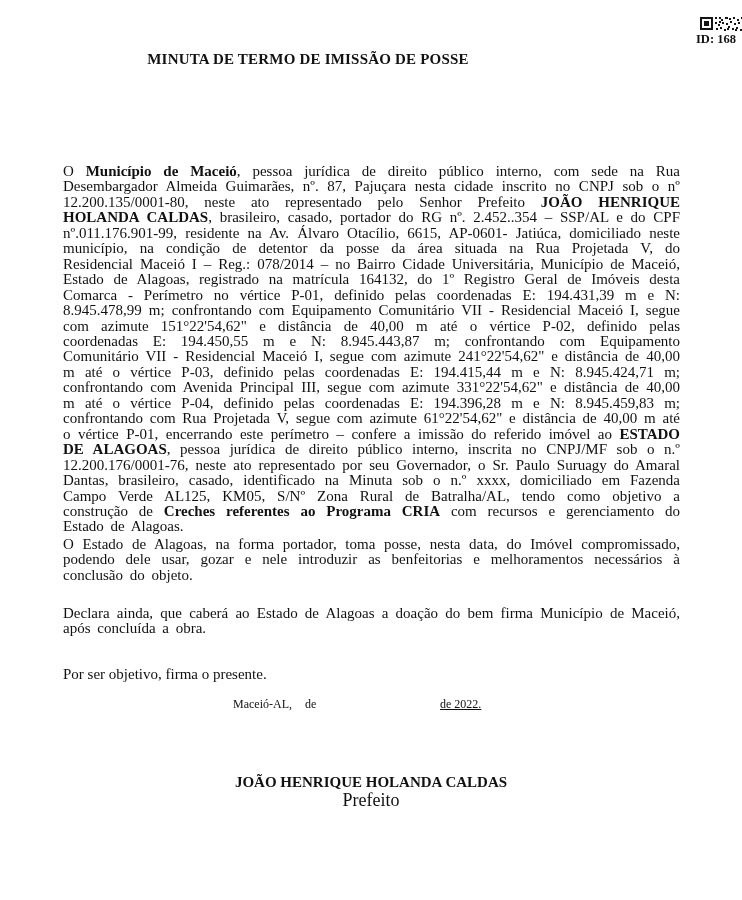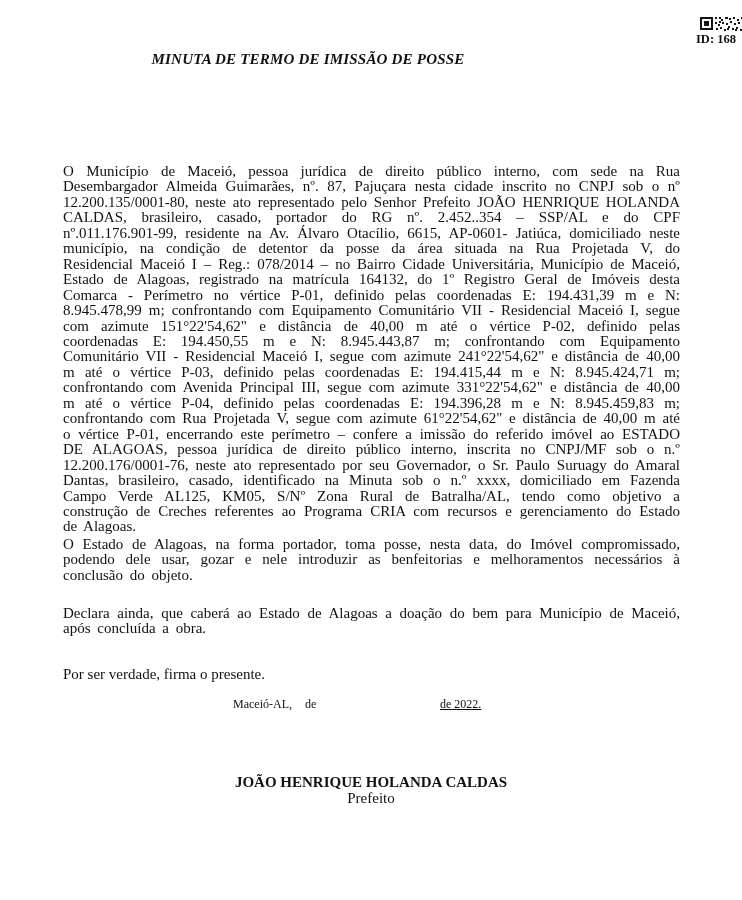--- a/index.html
+++ b/index.html
@@ -28,36 +28,35 @@
   }
   .title {
     position: absolute;
     left: 0;
     top: 35px;
     width: 616px;
     text-align: center;
     font-size: 15px;
     font-weight: bold;
     letter-spacing: 0.2px;
-    font-style: italic;
   }
   .para {
     position: absolute;
     left: 63px;
     width: 617px;
     font-size: 15px;
     line-height: 15.45px;
     text-align: justify;
     word-spacing: 3px;
   }
   .p1 { top: 148px; }
   .p2 { top: 521px; }
   .p3 { top: 590px; }
   .p4 { top: 651px; text-align: left; word-spacing: normal; }
-  .b  { font-weight: normal; }
+  .b  { font-weight: bold; }
   .date-line {
     position: absolute;
     left: 0; top: 681px;
     width: 742px; height: 18px;
     font-size: 12px;
   }
   .date-city { position: absolute; left: 233px; top: 0; }
   .date-de1  { position: absolute; left: 305px; top: 0; }
   .date-de2  { position: absolute; left: 440px; top: 0; text-decoration: underline; }
   .sig-name {
@@ -66,21 +65,21 @@
     width: 742px;
     text-align: center;
     font-size: 15px;
     font-weight: bold;
   }
   .sig-role {
     position: absolute;
     left: 0; top: 774px;
     width: 742px;
     text-align: center;
-    font-size: 15px;
+    font-size: 18px;
   }
 </style>
 </head>
 <body>
 
 <div class="page">
 
   <span class="qr">
     <svg width="44" height="15" viewBox="0 0 44 15" shape-rendering="crispEdges" aria-hidden="true">
       <rect x="0" y="1" width="13" height="13" fill="#151515"></rect>
@@ -119,23 +118,23 @@
   </span>
 
   <div class="doc-id">ID: 168</div>
 
   <div class="title">MINUTA DE TERMO DE IMISSÃO DE POSSE</div>
 
   <div class="para p1"><span>O </span><span class="b">Município de Maceió</span><span>, pessoa jurídica de direito público interno, com sede na Rua Desembargador Almeida Guimarães, nº. 87, Pajuçara nesta cidade inscrito no CNPJ sob o nº 12.200.135/0001-80, neste ato representado pelo Senhor Prefeito </span><span class="b">JOÃO HENRIQUE HOLANDA CALDAS</span><span>, brasileiro, casado, portador do RG nº. 2.452..354 – SSP/AL e do CPF nº.011.176.901-99, residente na Av. Álvaro Otacílio, 6615, AP-0601- Jatiúca, domiciliado neste município, na condição de detentor da posse da área situada na Rua Projetada V, do Residencial Maceió I – Reg.: 078/2014 – no Bairro Cidade Universitária, Município de Maceió, Estado de Alagoas, registrado na matrícula 164132, do 1º Registro Geral de Imóveis desta Comarca - Perímetro no vértice P-01, definido pelas coordenadas E: 194.431,39 m e N: 8.945.478,99 m; confrontando com Equipamento Comunitário VII - Residencial Maceió I, segue com azimute 151°22'54,62" e distância de 40,00 m até o vértice P-02, definido pelas coordenadas E: 194.450,55 m e N: 8.945.443,87 m; confrontando com Equipamento Comunitário VII - Residencial Maceió I, segue com azimute 241°22'54,62" e distância de 40,00 m até o vértice P-03, definido pelas coordenadas E: 194.415,44 m e N: 8.945.424,71 m; confrontando com Avenida Principal III, segue com azimute 331°22'54,62" e distância de 40,00 m até o vértice P-04, definido pelas coordenadas E: 194.396,28 m e N: 8.945.459,83 m; confrontando com Rua Projetada V, segue com azimute 61°22'54,62" e distância de 40,00 m até o vértice P-01, encerrando este perímetro – confere a imissão do referido imóvel ao </span><span class="b">ESTADO DE ALAGOAS</span><span>, pessoa jurídica de direito público interno, inscrita no CNPJ/MF sob o n.º 12.200.176/0001-76, neste ato representado por seu Governador, o Sr. Paulo Suruagy do Amaral Dantas, brasileiro, casado, identificado na Minuta sob o n.º xxxx, domiciliado em Fazenda Campo Verde AL125, KM05, S/Nº Zona Rural de Batralha/AL, tendo como objetivo a construção de </span><span class="b">Creches referentes ao Programa CRIA</span><span> com recursos e gerenciamento do Estado de Alagoas.</span></div>
 
   <div class="para p2">O Estado de Alagoas, na forma portador, toma posse, nesta data, do Imóvel compromissado, podendo dele usar, gozar e nele introduzir as benfeitorias e melhoramentos necessários à conclusão do objeto.</div>
 
-  <div class="para p3">Declara ainda, que caberá ao Estado de Alagoas a doação do bem para Município de Maceió, após concluída a obra.</div>
+  <div class="para p3">Declara ainda, que caberá ao Estado de Alagoas a doação do bem firma Município de Maceió, após concluída a obra.</div>
 
-  <div class="para p4">Por ser verdade, firma o presente.</div>
+  <div class="para p4">Por ser objetivo, firma o presente.</div>
 
   <div class="date-line">
     <span class="date-city">Maceió-AL,</span>
     <span class="date-de1">de</span>
     <span class="date-de2">de 2022.</span>
   </div>
 
   <div class="sig-name">JOÃO HENRIQUE HOLANDA CALDAS</div>
   <div class="sig-role">Prefeito</div>
 

